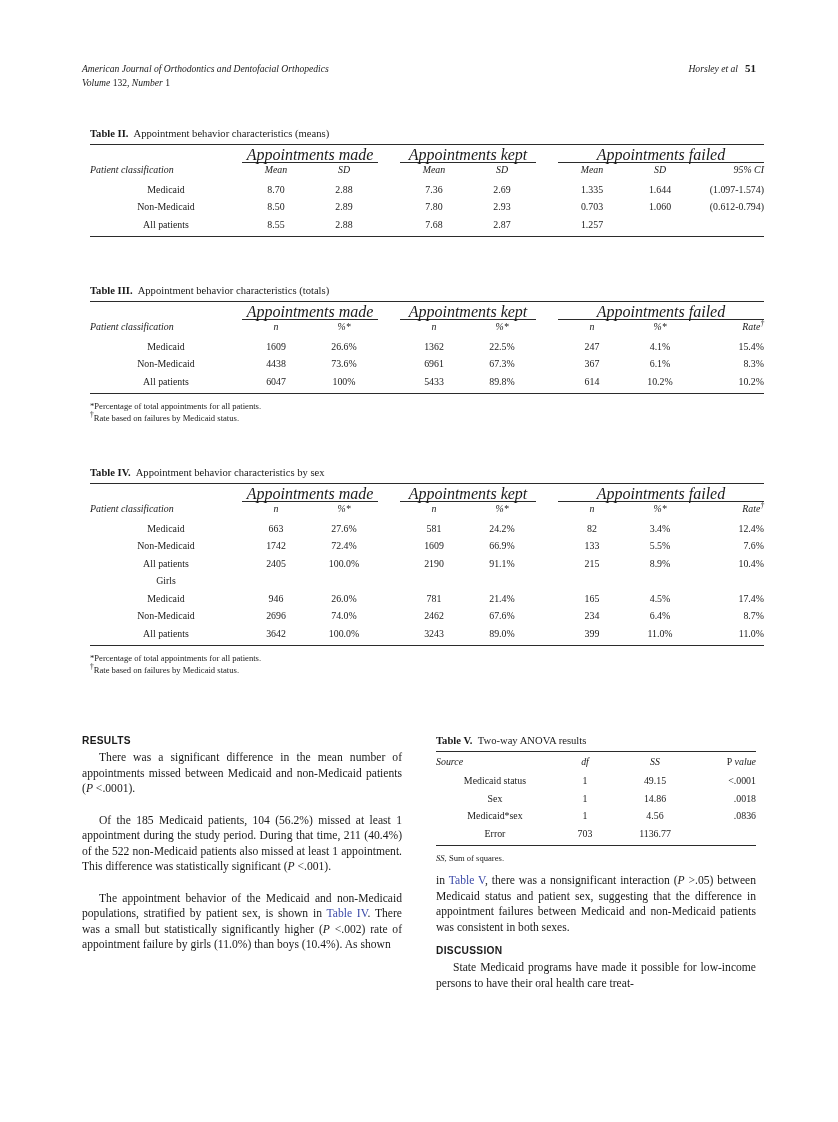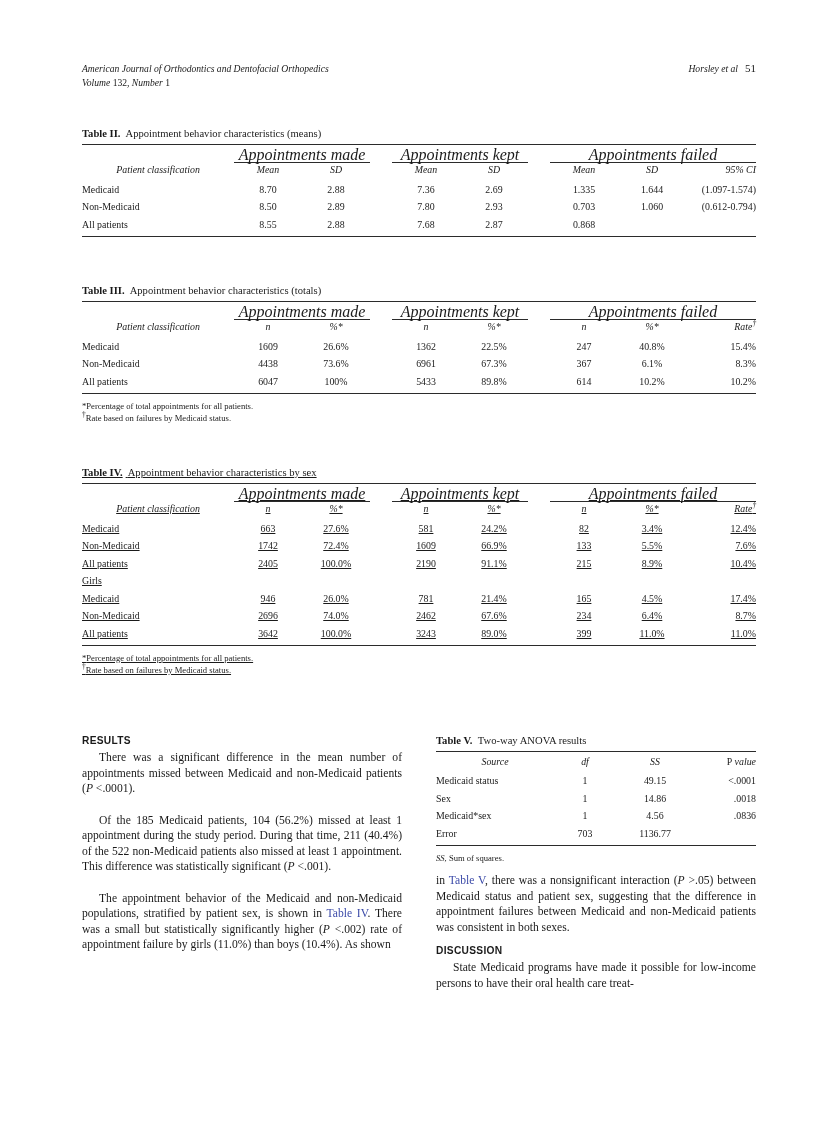--- a/index.html
+++ b/index.html
@@ -33,28 +33,28 @@
     line-height: 13.5px;
     color: #1a1a1a;
   }
   .runhead .rh-left { position: absolute; left: 0; top: 0; white-space: nowrap; }
   .runhead .rh-left .l2 { display: block; }
   .runhead .rh-right {
     position: absolute; right: 0; top: 0; white-space: nowrap;
   }
   .runhead .rh-right .pageno {
     font-style: normal;
-    font-weight: normal;
+    font-weight: bold;
     font-size: 11px;
     margin-left: 7px;
   }
   .runhead .num-roman { font-style: normal; }
 
   
-  .tblock { position: absolute; left: 0; width: 674px; }
+  .tblock { position: absolute; left: 8px; width: 674px; }
   .tcap {
     font-size: 10.6px;
     line-height: 14px;
     margin-bottom: 3px;
     white-space: nowrap;
   }
   .tcap .tnum { font-weight: bold; }
   .tcap .tnum-gap { display: inline-block; width: 3px; }
 
   table.dt {
@@ -82,28 +82,28 @@
   .grp th.span-u { border-bottom: 0.9px solid #2b2b2b; }
   .grp th.pad { border-bottom: none; }
 
   
   .sub th {
     font-style: italic;
     font-size: 9.9px;
     padding-top: 3px;
     padding-bottom: 3px;
   }
-  .sub th.lbl { text-align: center; }
+  .sub th.lbl { text-align: left; }
   .sub th.c { text-align: center; }
   .sub th.r { text-align: right; }
 
   tbody.body td { padding-top: 1.6px; padding-bottom: 1.6px; }
   tbody.body tr:first-child td { padding-top: 5px; }
   tbody.body tr:last-child td { padding-bottom: 4px; }
-  td.lbl { text-align: left; white-space: nowrap; }
+  td.lbl { text-align: center; white-space: nowrap; }
   td.c { text-align: center; }
   td.r { text-align: right; }
   td.ind1 { padding-left: 11px; }
 
   .sup { font-size: 7.2px; vertical-align: super; line-height: 0; }
 
   .fnotes {
     font-size: 8.6px;
     line-height: 12.2px;
     margin-top: 4px;
@@ -230,21 +230,21 @@
           <td class="r">(0.612-0.794)</td>
         </tr>
         <tr>
           <td class="lbl">All patients</td>
           <td class="c">8.55</td>
           <td class="c">2.88</td>
           <td></td>
           <td class="c">7.68</td>
           <td class="c">2.87</td>
           <td></td>
-          <td class="c">0.868</td>
+          <td class="c">1.257</td>
           <td class="c"></td>
           <td class="r"></td>
         </tr>
       </tbody>
       <tbody>
           <tr class="rule-bot">
             <td colspan="10"></td>
           </tr>
     </tbody>
       </table>
@@ -293,21 +293,21 @@
         <tbody class="body">
         <tr>
           <td class="lbl">Medicaid</td>
           <td class="c">1609</td>
           <td class="c">26.6%</td>
           <td></td>
           <td class="c">1362</td>
           <td class="c">22.5%</td>
           <td></td>
           <td class="c">247</td>
-          <td class="c">40.8%</td>
+          <td class="c">4.1%</td>
           <td class="r">15.4%</td>
         </tr>
         <tr>
           <td class="lbl">Non-Medicaid</td>
           <td class="c">4438</td>
           <td class="c">73.6%</td>
           <td></td>
           <td class="c">6961</td>
           <td class="c">67.3%</td>
           <td></td>
@@ -333,21 +333,21 @@
             <td colspan="10"></td>
           </tr>
     </tbody>
       </table>
     <div class="fnotes">
       <div><span class="fm">*</span><span>Percentage of total appointments for all patients.</span></div>
       <div><span class="fd">†</span><span>Rate based on failures by Medicaid status.</span></div>
     </div>
   </div>
 
-  <div class="tblock" id="blk-t4" style="top:466px;text-decoration:underline;">
+  <div class="tblock" id="blk-t4" style="top:466px;">
     <div class="tcap"><span class="tnum">Table IV.</span><span class="tnum-gap"></span> <span>Appointment behavior characteristics by sex</span></div>
     <table class="dt">
       <colgroup>
         <col style="width:152px">
           <col style="width:68px">
           <col style="width:68px">
         <col style="width:22px">
           <col style="width:68px">
           <col style="width:68px">
         <col style="width:22px">

